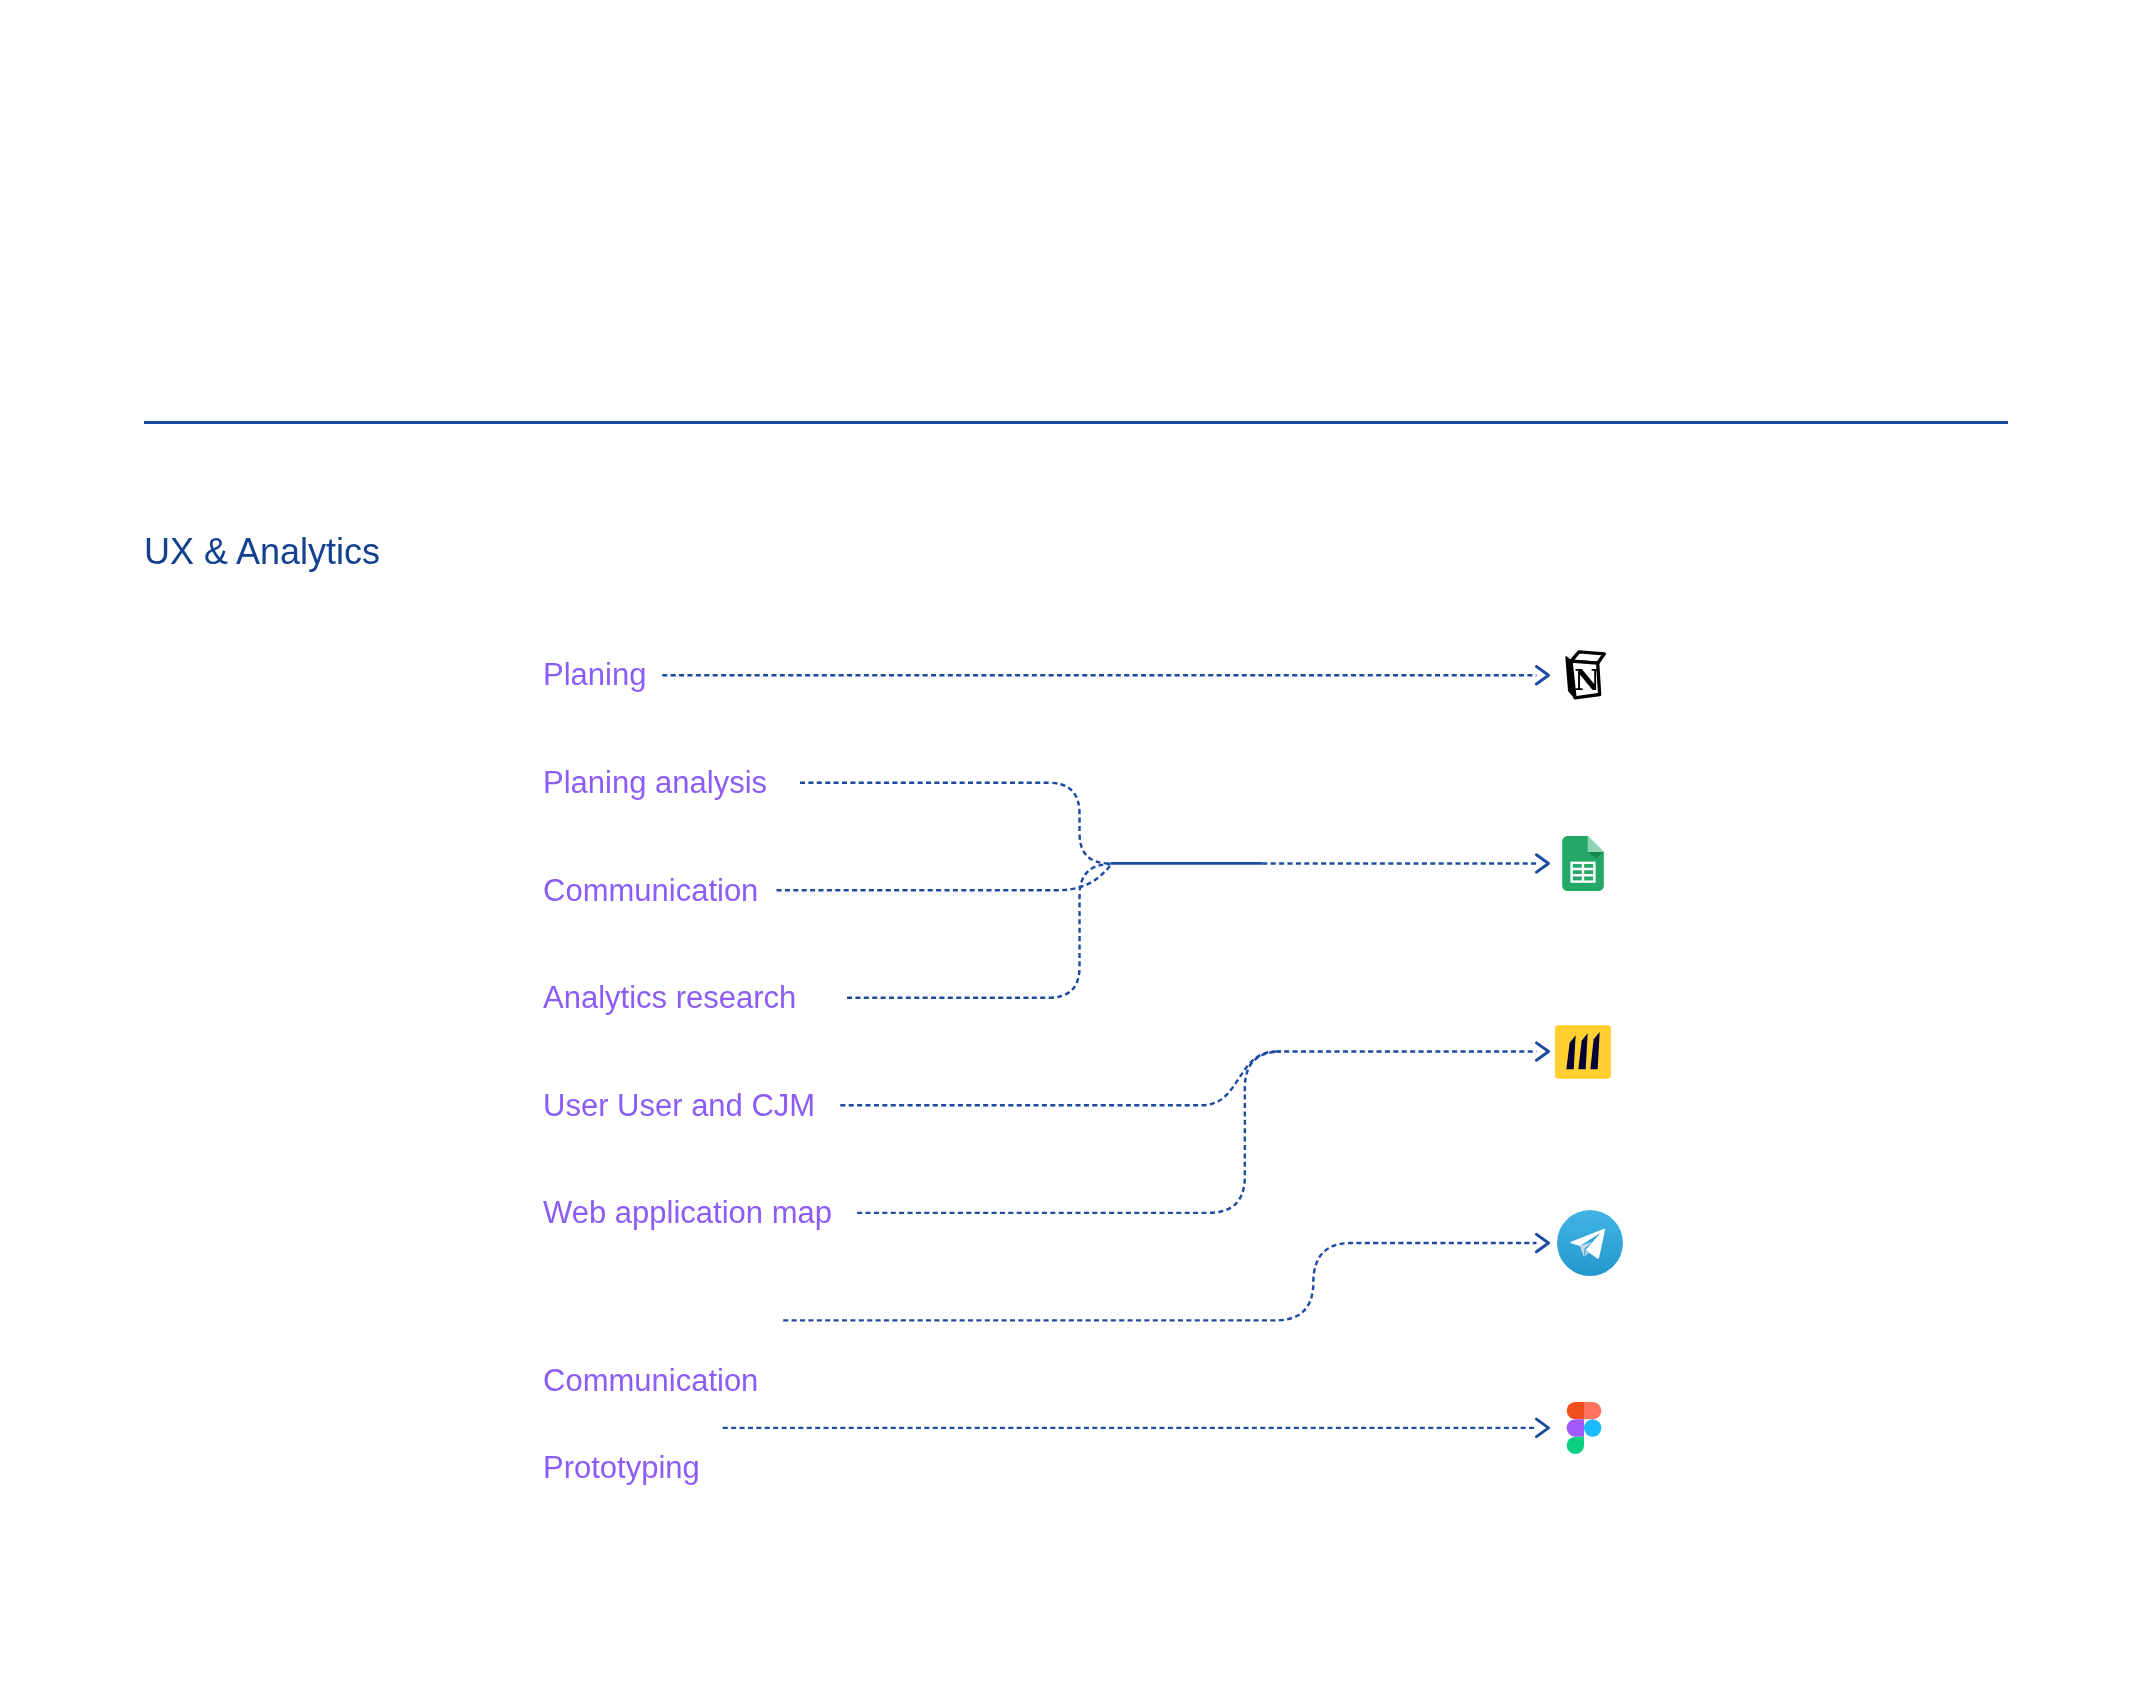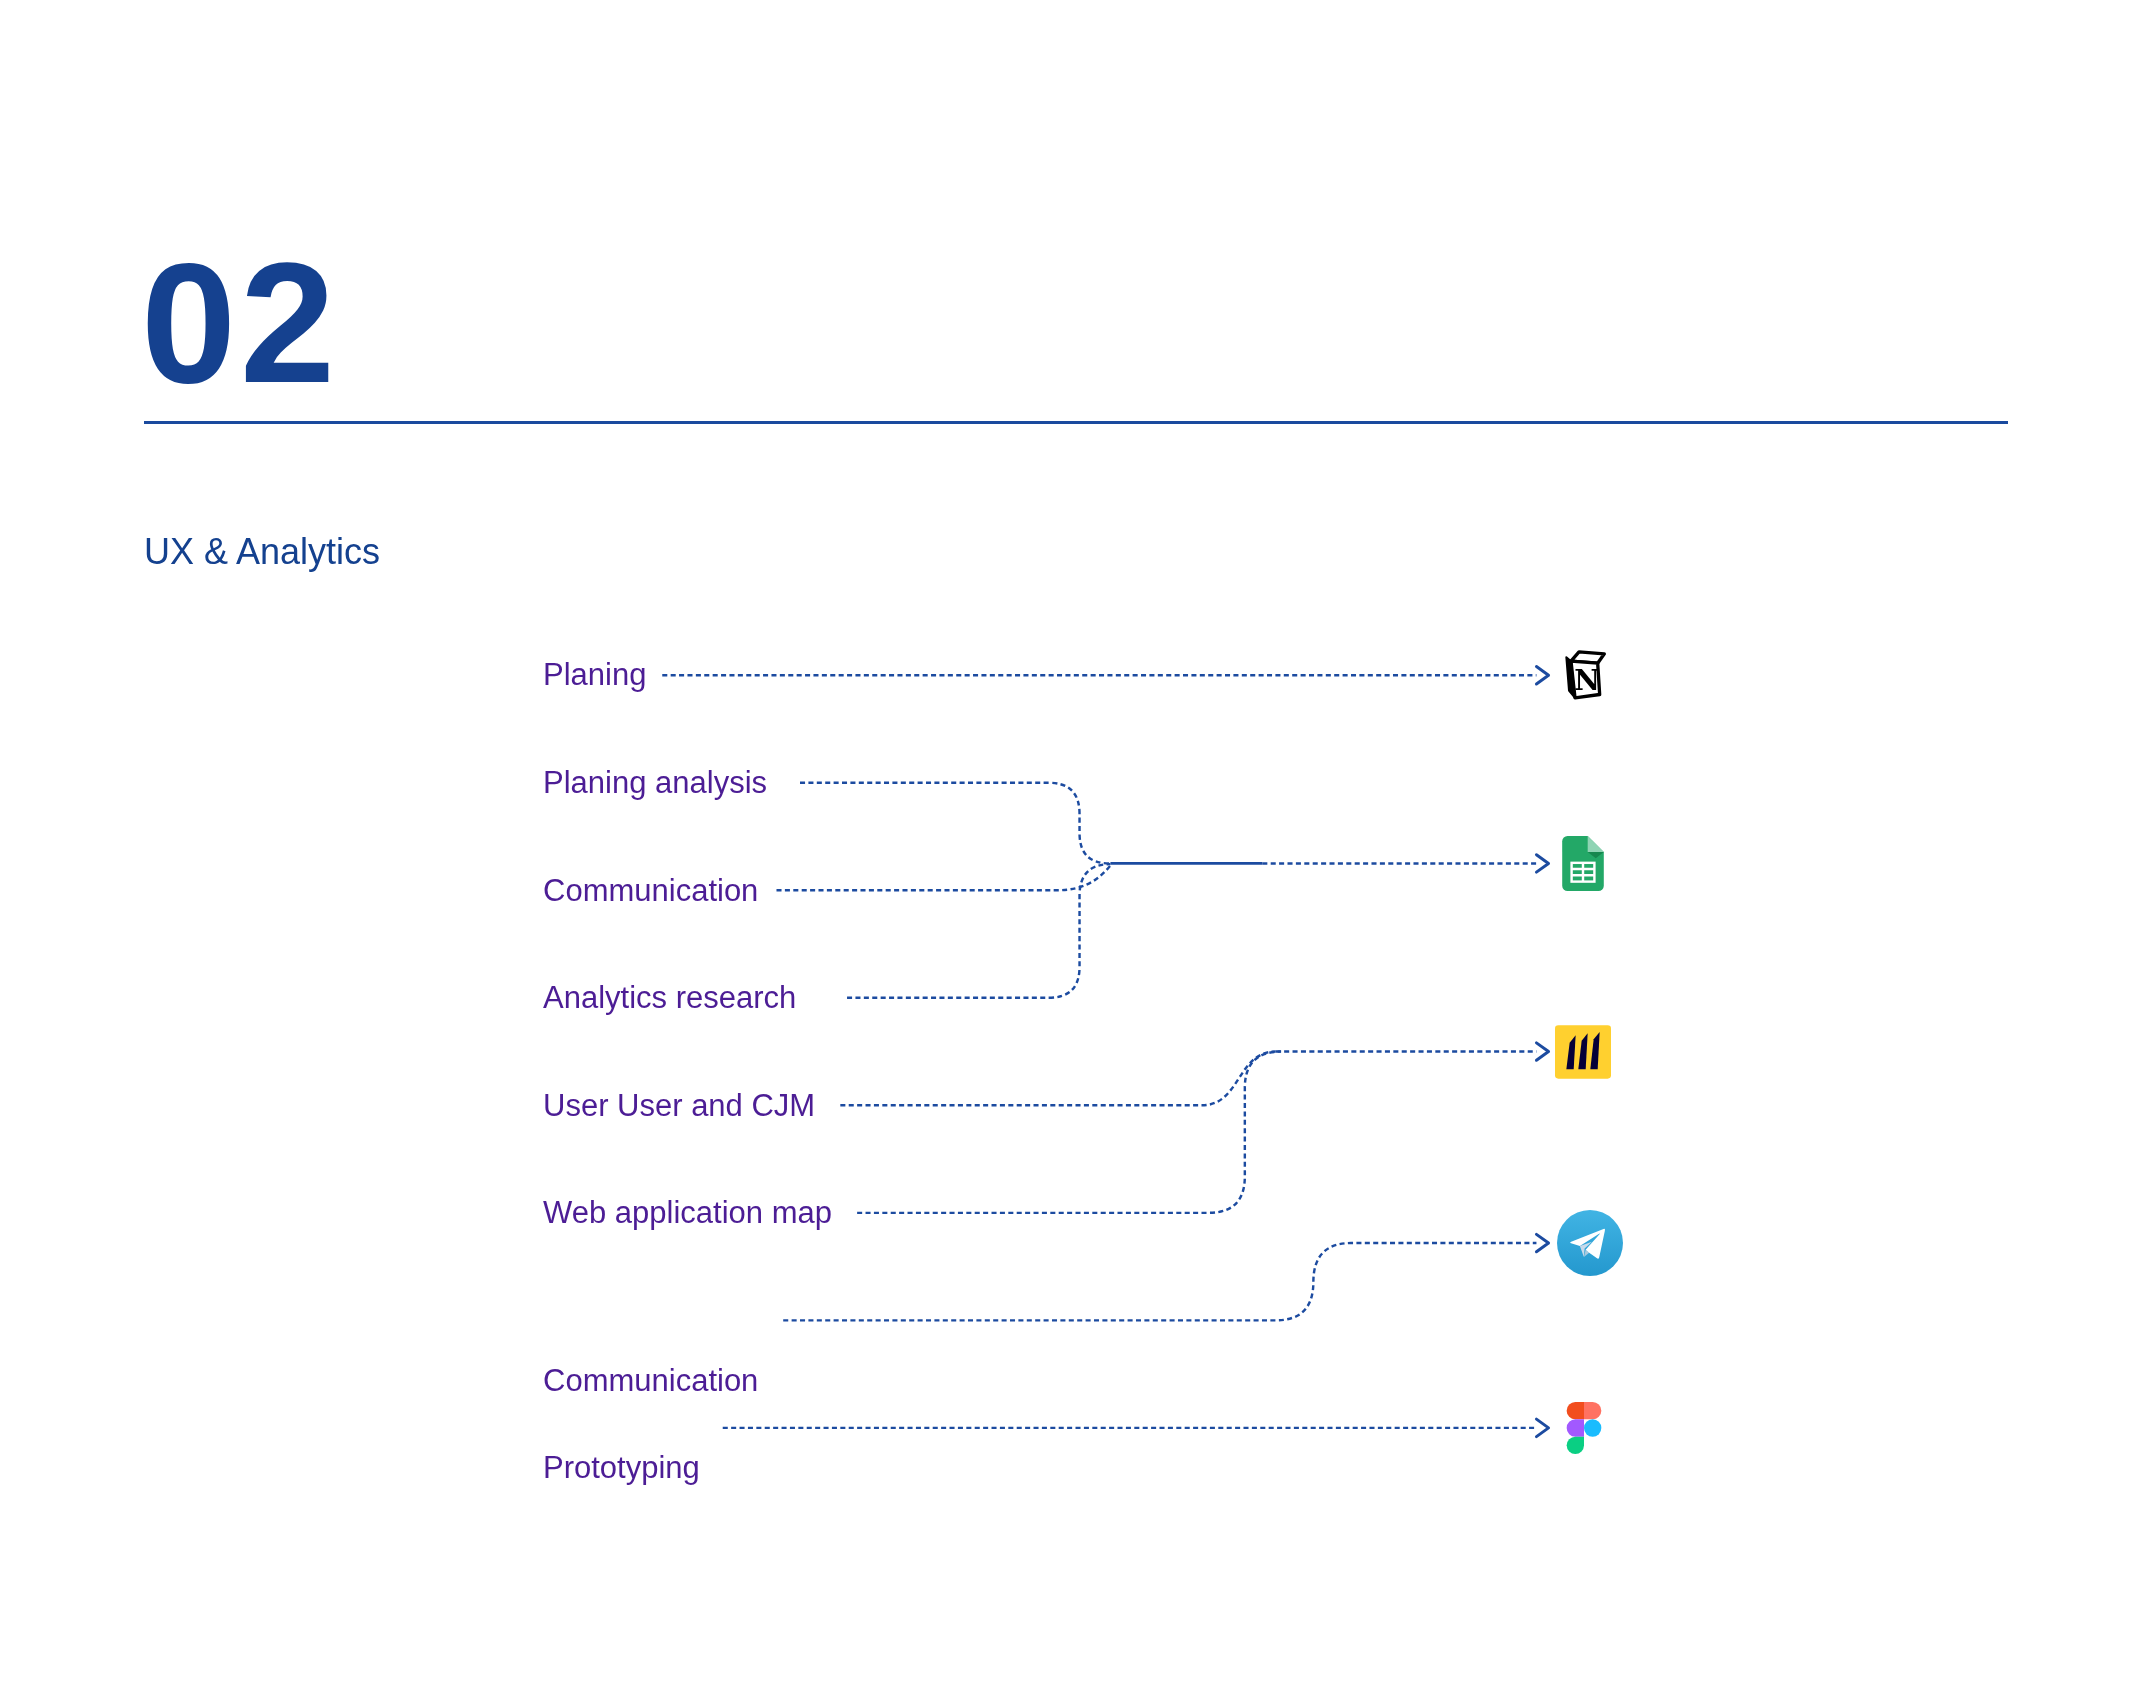--- a/index.html
+++ b/index.html
@@ -18,31 +18,30 @@
   .rule{
     position:absolute;left:144px;top:421px;
     width:1864px;height:3.4px;background:#1a4a9e;
   }
   .subtitle{
     position:absolute;left:144px;top:530px;
     font-size:36px;line-height:1.2;color:#14418f;font-weight:400;
   }
   .row-label{
     position:absolute;left:543px;transform:translateY(-50%);
-    font-size:31px;color:#4c1d95;white-space:nowrap;font-weight:400;
+    font-size:31px;color:#8b5cf6;white-space:nowrap;font-weight:400;
   }
   .connector-svg{position:absolute;left:0;top:0;pointer-events:none;}
   .icon{position:absolute;}
 </style>
 </head>
 <body>
 
 <div id="canvas">
 
-  <div class="section-number">02</div>
   <div class="rule"></div>
   <div class="subtitle">UX &amp; Analytics</div>
 
   <div class="row-label" style="top:675px">Planing</div>
   <div class="row-label" style="top:783px">Planing analysis</div>
   <div class="row-label" style="top:891px">Communication</div>
   <div class="row-label" style="top:998px">Analytics research</div>
   <div class="row-label" style="top:1106px">User User and CJM</div>
   <div class="row-label" style="top:1213px">Web application map</div>
   <div class="row-label" style="top:1381px">Communication</div>

